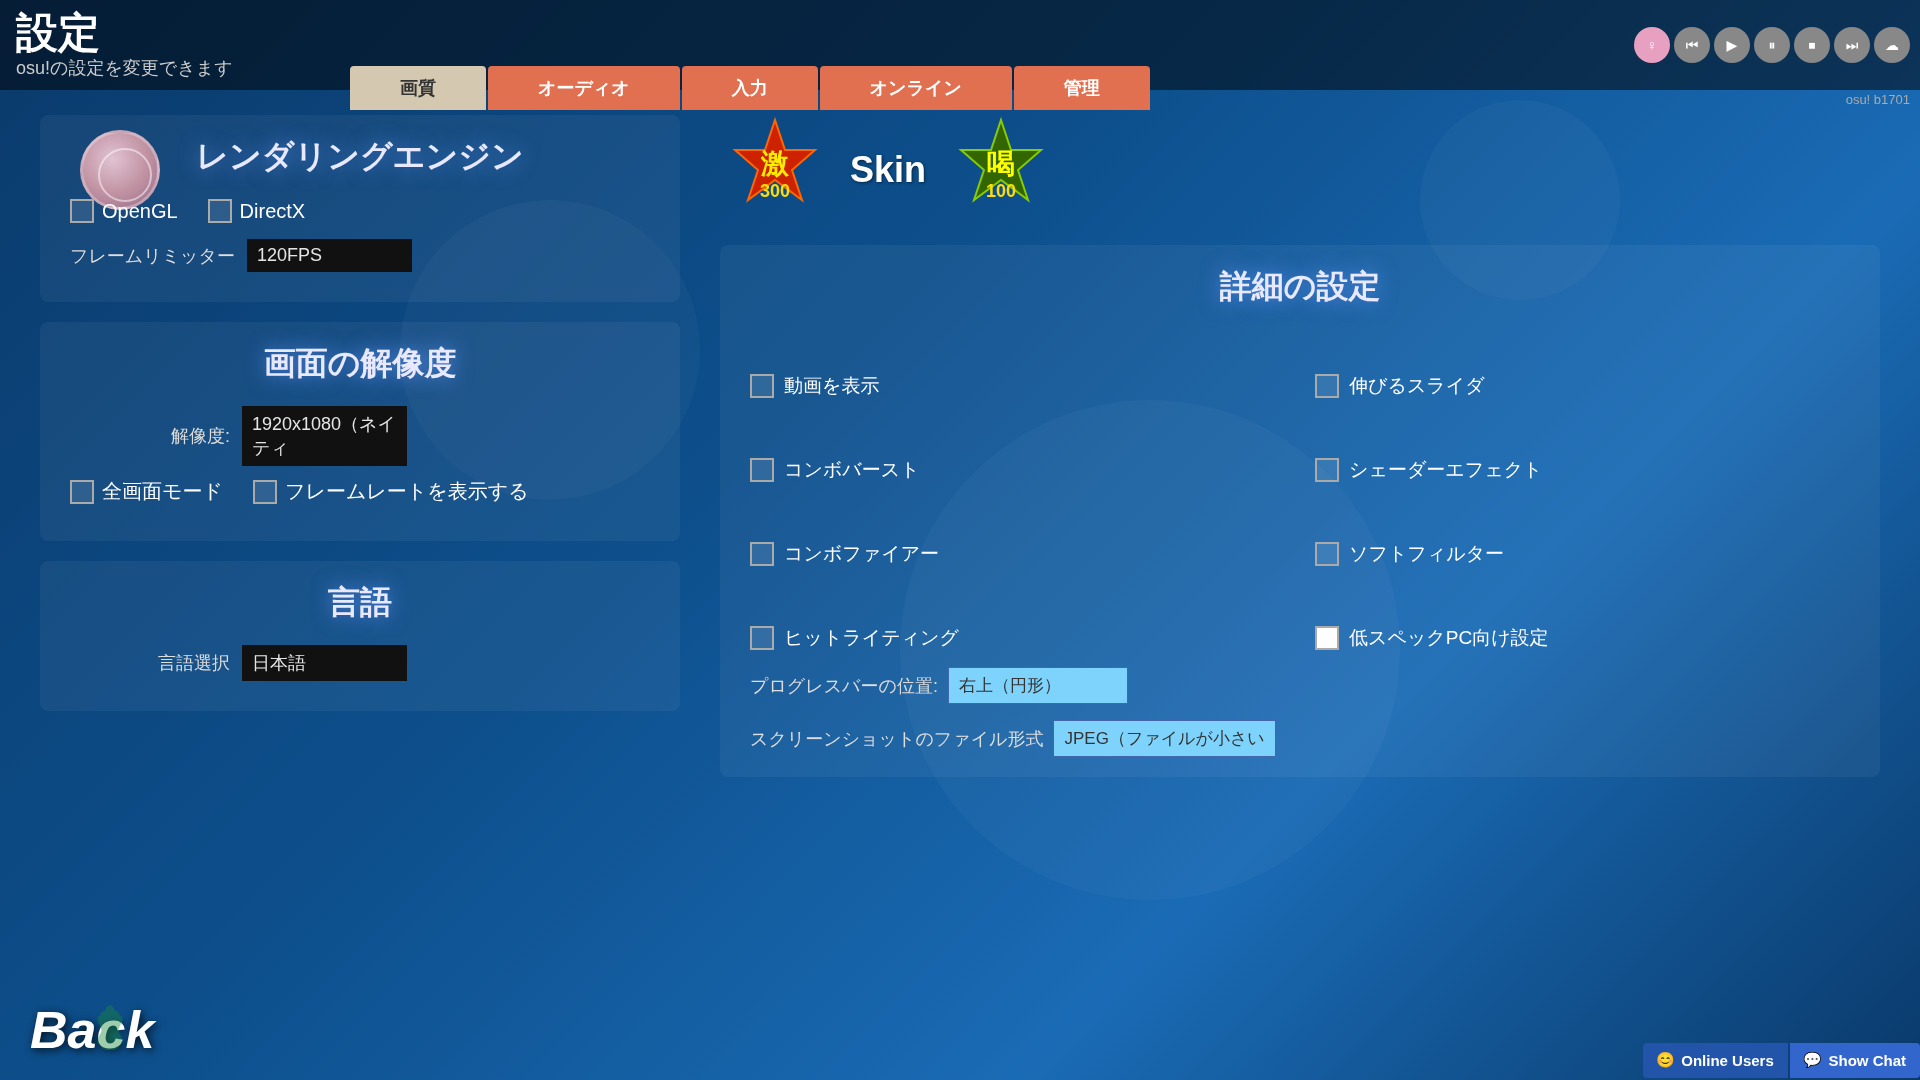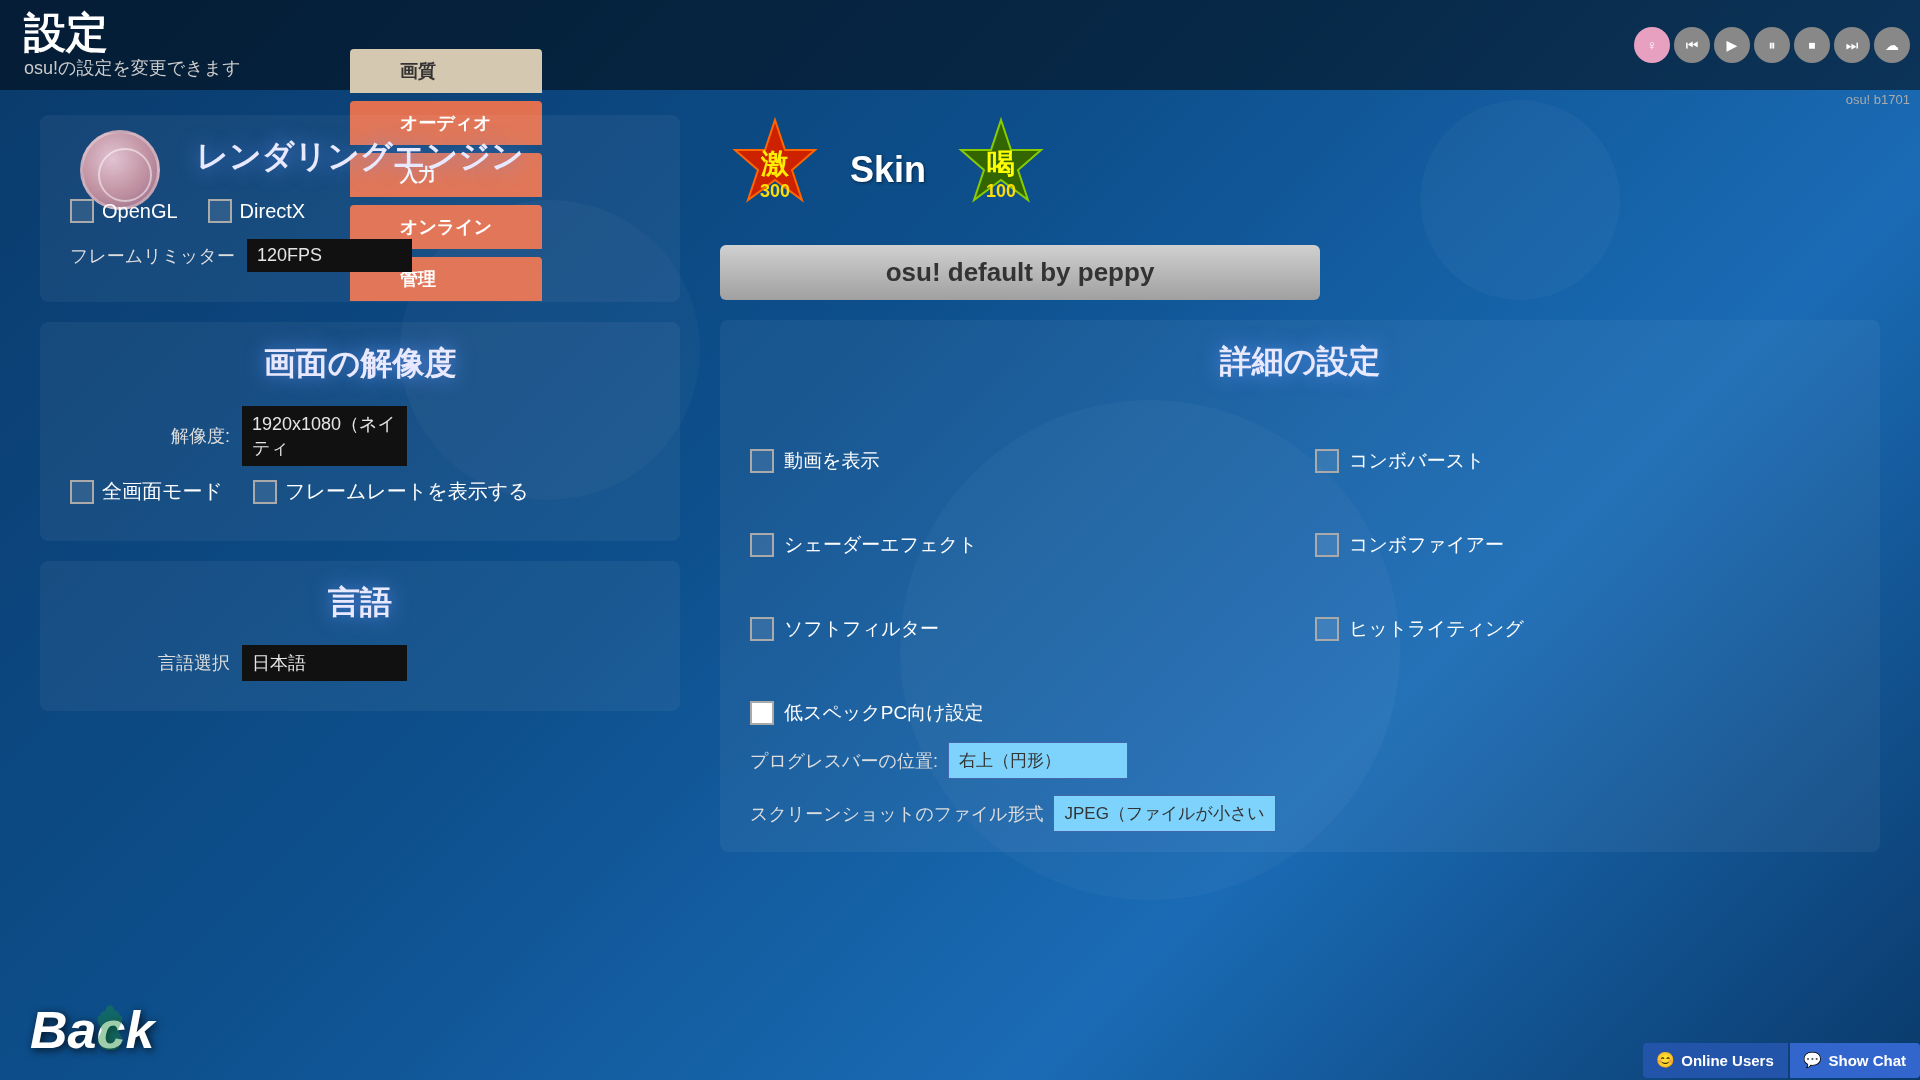--- a/index.html
+++ b/index.html
@@ -22,21 +22,21 @@
     }
 
     
     .top-bar {
       position: absolute;
       top: 0; left: 0; right: 0;
       height: 90px;
       background: rgba(0,0,0,0.5);
       display: flex;
       align-items: center;
-      padding-left: 24px;
+      padding-left: 16px;
     }
     .title-area {
       flex: 1;
     }
     .title-main {
       font-size: 42px;
       font-weight: bold;
       color: white;
       line-height: 1.1;
     }
@@ -60,25 +60,24 @@
       justify-content: center;
       cursor: pointer;
       font-size: 14px;
     }
     .toolbar-icon.pink { background: #e8a0c0; }
     .toolbar-icon.gray { background: #888; }
 
     
     .tab-bar {
       position: absolute;
-      top: 49px;
+      top: 66px;
       left: 350px;
       display: flex;
-      gap: 8px;
-      flex-direction: column;
+      gap: 2px;
     }
     .tab {
       padding: 10px 50px;
       font-size: 18px;
       cursor: pointer;
       border-radius: 4px 4px 0 0;
       font-weight: bold;
     }
     .tab.active {
       background: #d4c8b0;
@@ -508,32 +507,35 @@
 
       <div class="skin-badge-green">
         <svg viewBox="0 0 110 110" class="badge-star">
           <polygon class="star-green" points="55,5 65,35 95,35 72,55 82,85 55,65 28,85 38,55 15,35 45,35"></polygon>
           <text class="badge-text-green" x="55" y="58">喝</text>
           <text class="badge-sub-text" x="55" y="82" fill="#ffff00">100</text>
         </svg>
       </div>
     </div>
 
-    <div class="skin-name-box" style="margin-bottom:20px; width:100%;">osu! default by peppy</div>
 
     <div class="detail-section">
       <div class="section-title">詳細の設定</div>
 
       <div class="detail-grid">
 
         <div class="detail-item">
           <div class="checkbox"></div>
           <span>動画を表示</span>
         </div>
 
+        <div class="detail-item">
+          <div class="checkbox"></div>
+          <span>伸びるスライダ</span>
+        </div>
 
         <div class="detail-item">
           <div class="checkbox"></div>
           <span>コンボバースト</span>
         </div>
 
         <div class="detail-item">
           <div class="checkbox"></div>
           <span>シェーダーエフェクト</span>
         </div>

